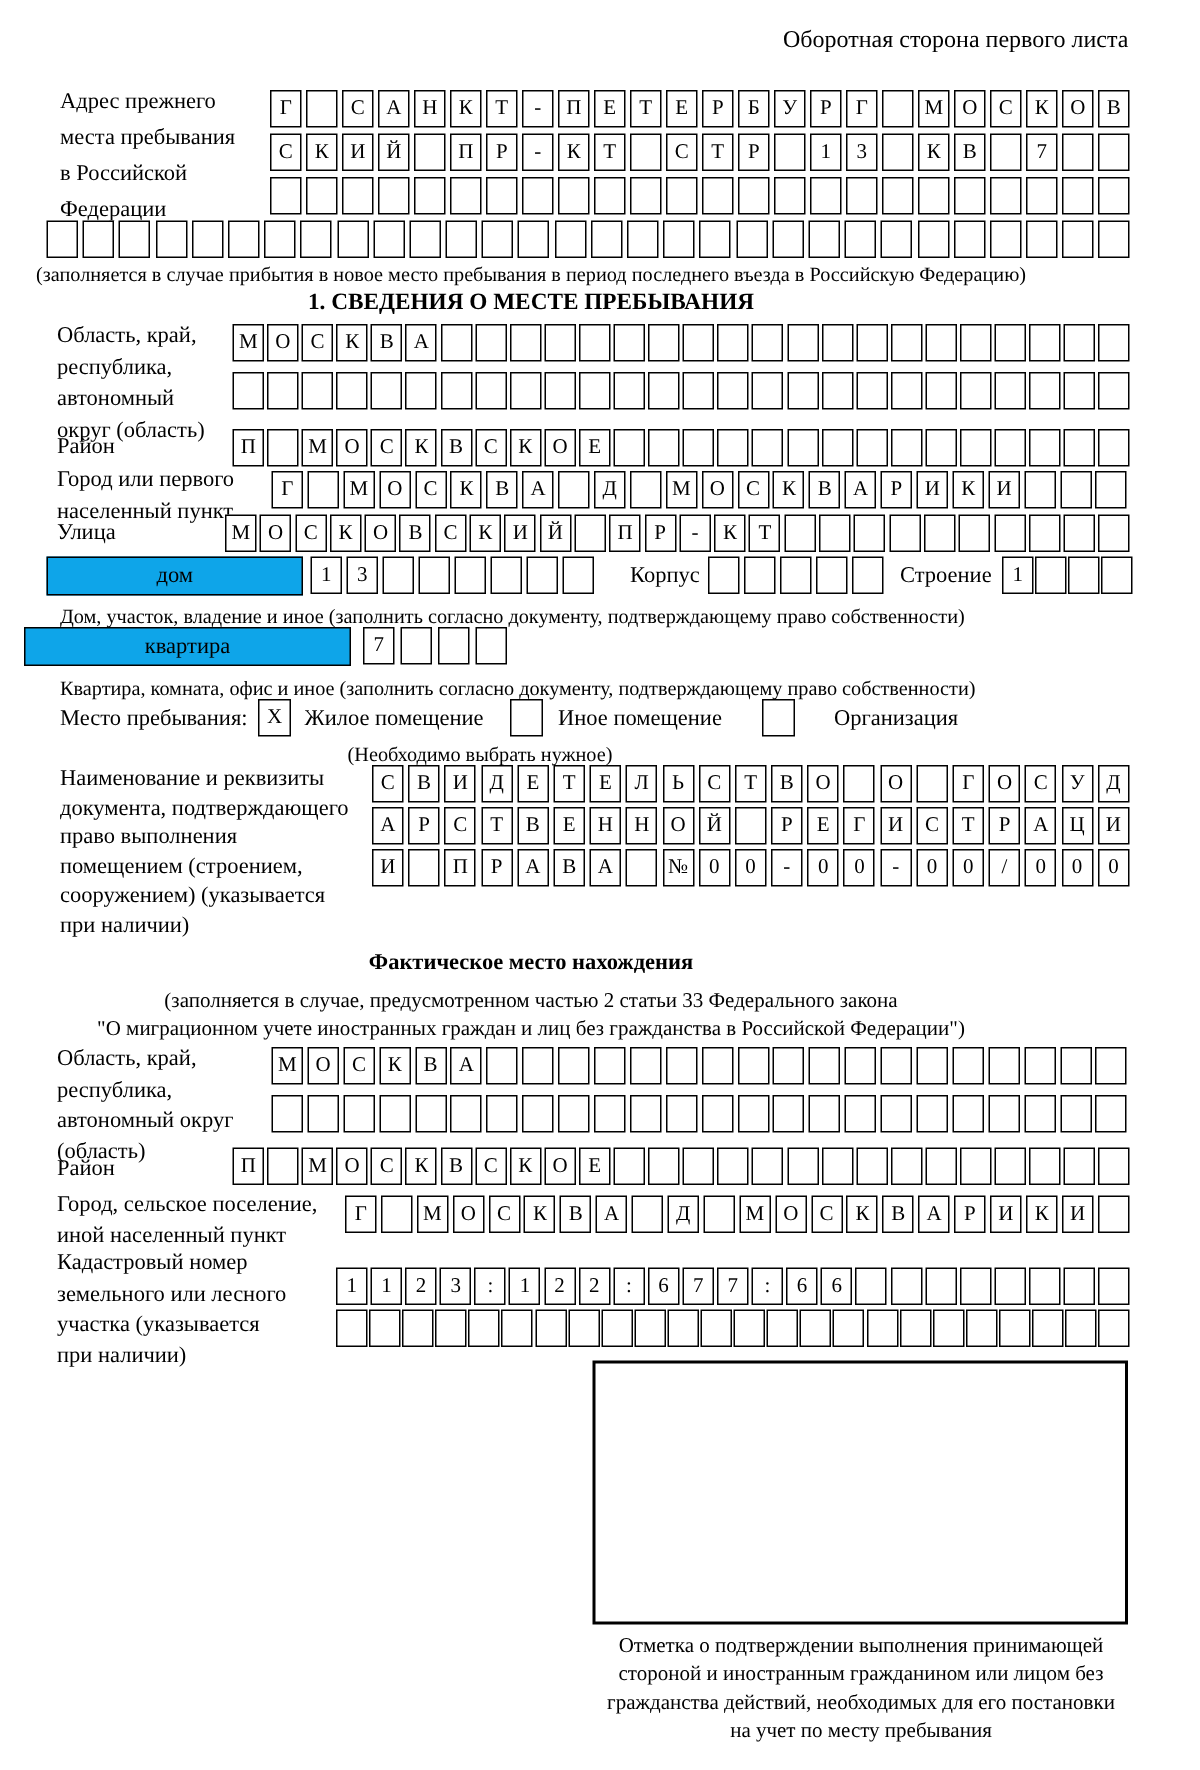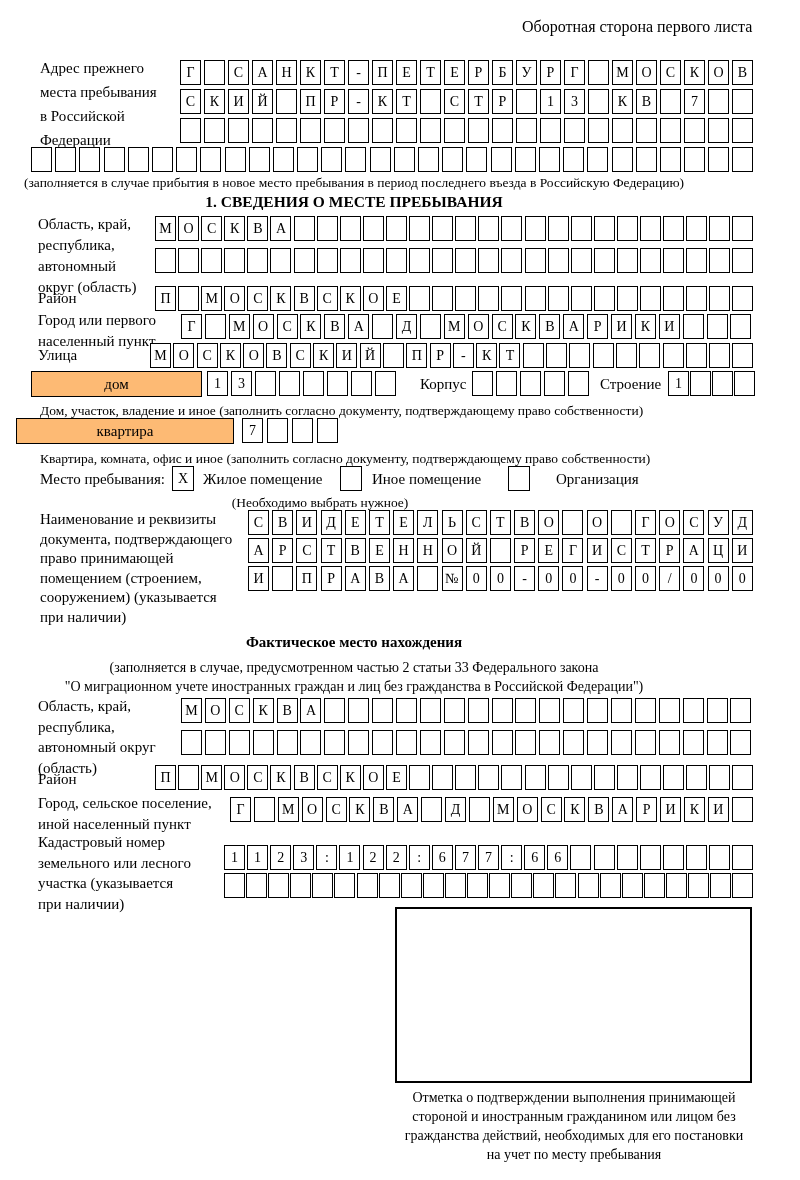--- a/index.html
+++ b/index.html
@@ -6,21 +6,21 @@
   .page{position:relative;width:800px;height:1180px;background:#ffffff;
         font-family:"Liberation Serif","DejaVu Serif",serif;color:#000;overflow:hidden;}
   .lbl{position:absolute;white-space:pre-line;font-size:15px;line-height:21px;}
   .note{position:absolute;font-size:13.5px;line-height:17px;}
   .center{left:0;width:708px;text-align:center;}
   .head{position:absolute;font-weight:bold;font-size:15.5px;}
   .row{position:absolute;display:flex;}
   .cell{box-sizing:border-box;flex:none;width:21px;height:25px;border:1.6px solid #000;
         display:flex;align-items:center;justify-content:center;font-size:14px;background:#fff;}
   .widebox{position:absolute;box-sizing:border-box;height:26px;border:1.6px solid #000;
-        display:flex;align-items:center;justify-content:center;font-size:15px;background:#fdba74;}
+        display:flex;align-items:center;justify-content:center;font-size:15px;background:#0ea5e9;}
   .cb{position:absolute;box-sizing:border-box;width:22px;height:25px;border:1.6px solid #000;
         display:flex;align-items:center;justify-content:center;font-size:14px;background:#fff;}
   .stampbox{position:absolute;box-sizing:border-box;border:2px solid #000;background:#fff;}
 </style>
 </head>
 <body>
 
 <div class="page">
 
   <div class="lbl" style="left:522px;top:16px;font-size:16px;white-space:nowrap;">Оборотная сторона первого листа</div>
@@ -338,21 +338,21 @@
   <div class="cb" style="left:172px;top:466px;">X</div>
   <div class="lbl" style="left:203px;top:469px;white-space:nowrap;">Жилое помещение</div>
   <div class="cb" style="left:340px;top:466px;"></div>
   <div class="lbl" style="left:372px;top:469px;white-space:nowrap;">Иное помещение</div>
   <div class="cb" style="left:508px;top:466px;"></div>
   <div class="lbl" style="left:556px;top:469px;white-space:nowrap;">Организация</div>
   <div class="note" style="left:170px;top:494px;width:300px;text-align:center;">(Необходимо выбрать нужное)</div>
 
   <div class="lbl" style="left:40px;top:510px;line-height:19.5px;">Наименование и реквизиты
 документа, подтверждающего
-право принимающей
+право выполнения
 помещением (строением,
 сооружением) (указывается
 при наличии)</div>
   <div class="row" style="left:248px;top:510px;gap:3.2px;">
       <div class="cell">С</div>
       <div class="cell">В</div>
       <div class="cell">И</div>
       <div class="cell">Д</div>
       <div class="cell">Е</div>
       <div class="cell">Т</div>

